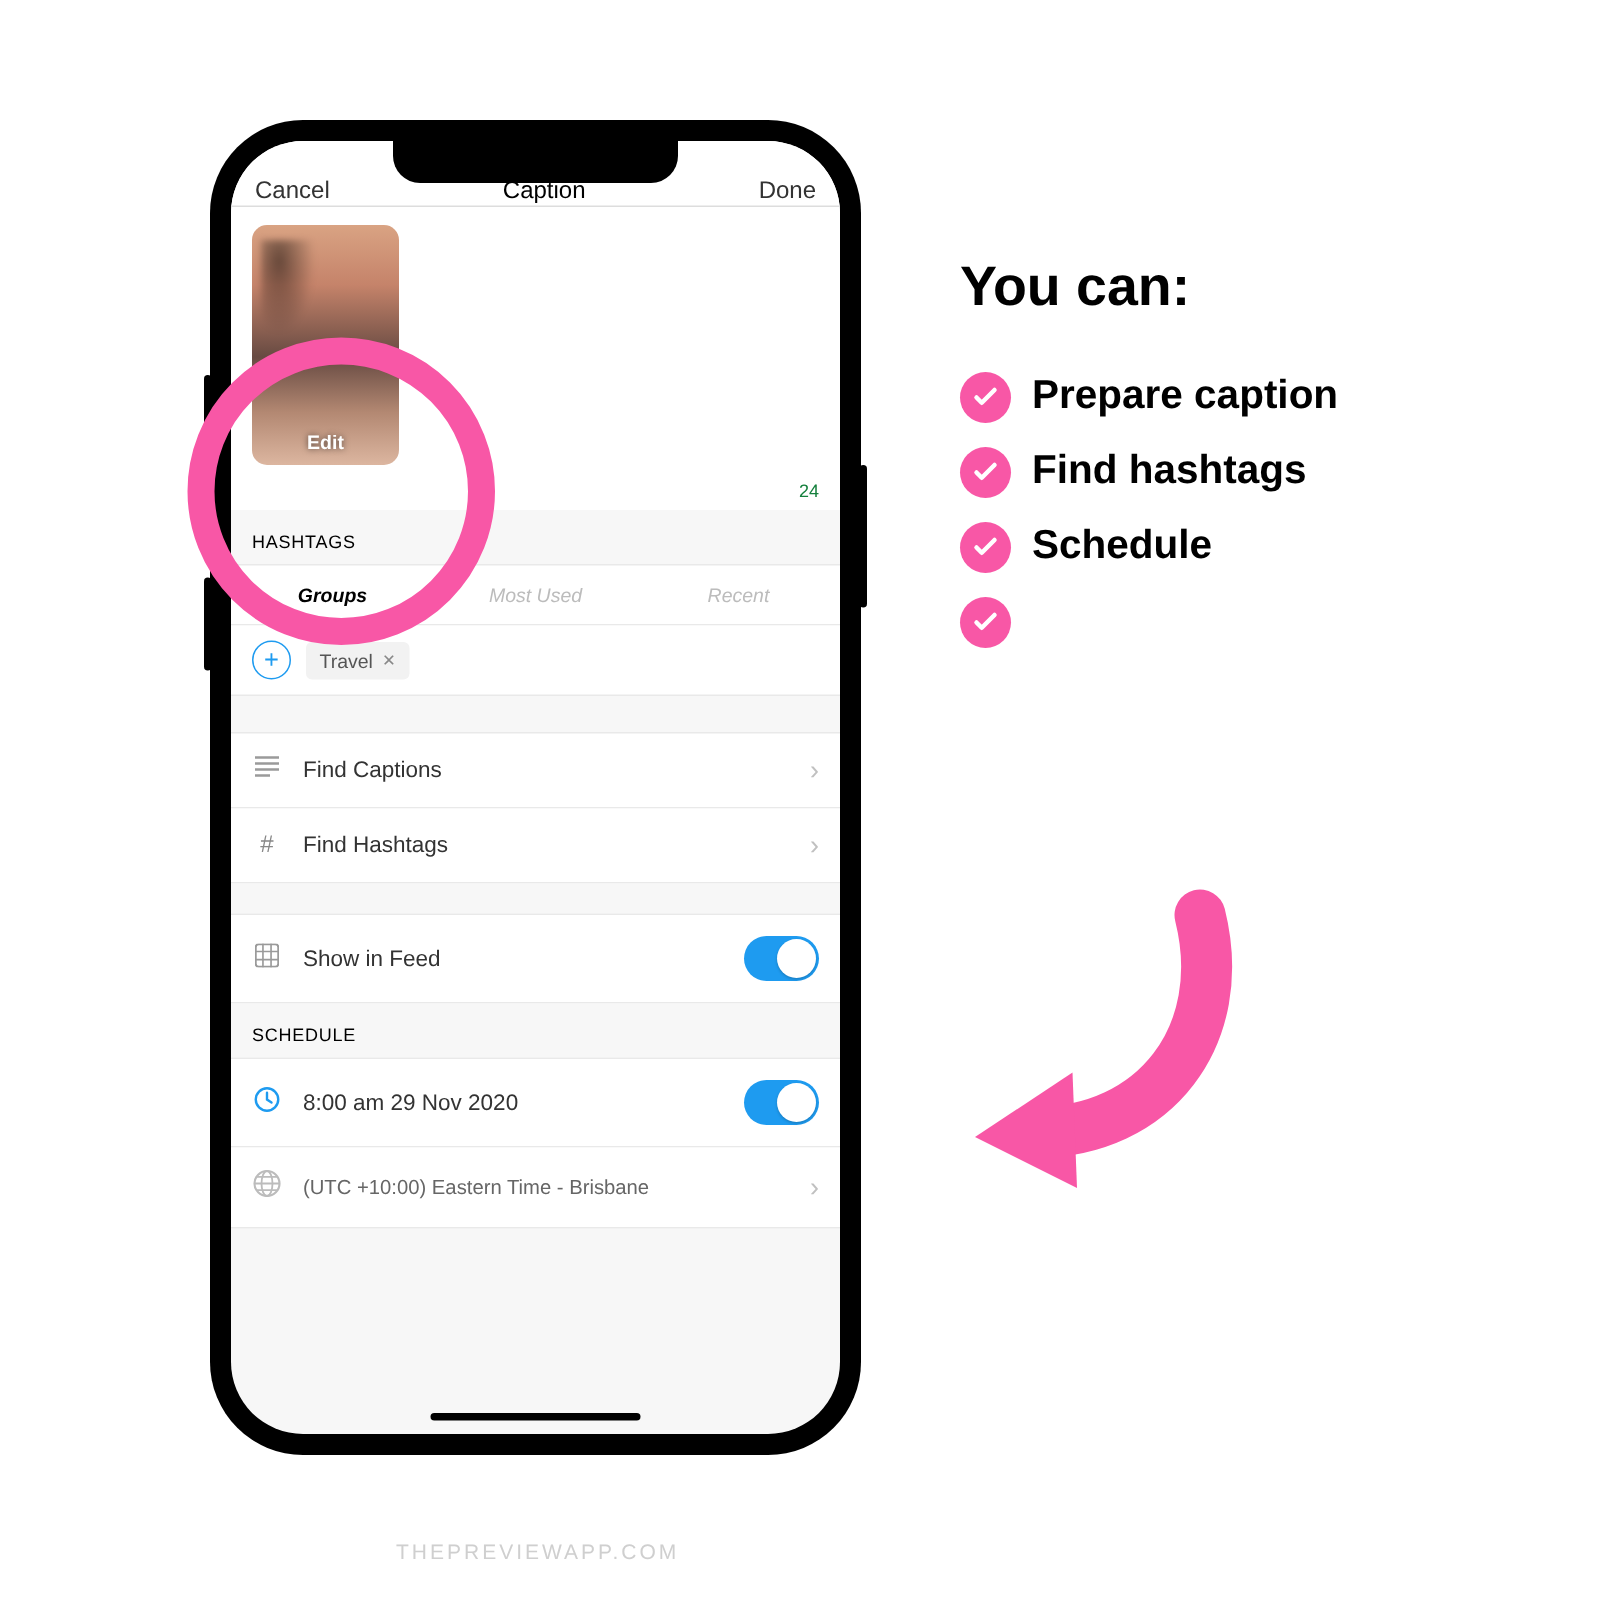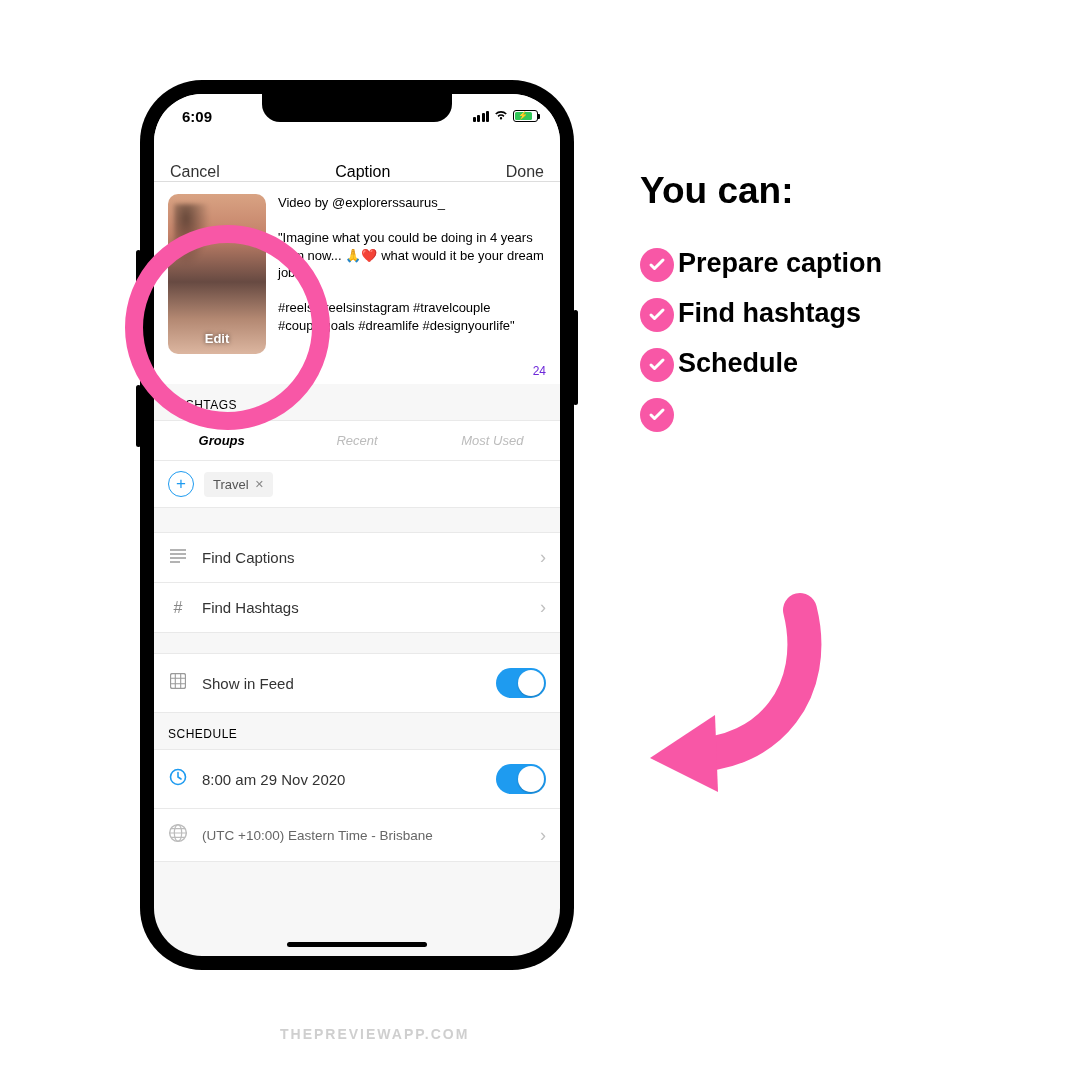--- a/index.html
+++ b/index.html
@@ -138,21 +138,21 @@
   }
   .caption-text {
     font-size: 13px;
     color: #000;
     line-height: 1.35;
     white-space: pre-wrap;
   }
   .count {
     text-align: right;
     font-size: 12px;
-    color: #6d28d9;
+    color: #15803d;
     padding: 2px 14px 6px;
     background: #fff;
   }
 
   
   .section-head {
     font-size: 12px;
     color: #000000;
     padding: 14px 14px 8px;
     background: #f7f7f7;
@@ -249,21 +249,21 @@
   }
   .features h2 {
     font-family: "Arial Black", Arial, sans-serif;
     font-weight: 900;
     font-size: 37px;
     margin-bottom: 34px;
   }
   .feat-item {
     display: flex;
     align-items: flex-start;
-    gap: 4px;
+    gap: 14px;
     margin-bottom: 14px;
   }
   .check {
     width: 34px; height: 34px; background: #f857a6; border-radius: 50%;
     display:flex; align-items:center; justify-content:center; flex-shrink:0; margin-top:2px;
   }
   .check svg { width: 18px; height: 18px; }
   .feat-item span {
     font-family: "Arial Black", Arial, sans-serif;
     font-weight: 900;
@@ -278,83 +278,57 @@
     top: 580px;
     width: 220px;
     height: 220px;
     z-index: 5;
   }
 
   
   .watermark {
     position: absolute;
     bottom: 38px;
-    left: 280px;
+    left: 264px;
     font-size: 14px;
     letter-spacing: 2px;
     color: #cfcfcf;
-    font-weight: 700;
+    font-weight: 400;
   }
 </style>
 </head>
 <body>
 
 <div class="phone">
   <div class="side-btn side-l1"></div>
   <div class="side-btn side-l2"></div>
   <div class="side-btn side-l3"></div>
   <div class="side-btn side-r"></div>
   <div class="phone-inner">
     <div class="notch"></div>
 
-    <div class="status-bar">
-      <div>6:09</div>
-      <div class="status-right">
-        <div class="bars">
-            <span></span>
-            <span></span>
-            <span></span>
-            <span></span>
-          </div>
-        <div class="wifi">
-          <svg width="16" height="12" viewBox="0 0 16 12">
-              <path d="M8 10.5a1.2 1.2 0 100-2.4 1.2 1.2 0 000 2.4zM4.5 6.8a5 5 0 017 0l-1.1 1.1a3.4 3.4 0 00-4.8 0L4.5 6.8zM2.2 4.5a8.2 8.2 0 0111.6 0l-1.1 1.1a6.6 6.6 0 00-9.4 0L2.2 4.5z" fill="#000"></path>
-            </svg>
-        </div>
-        <div class="battery">
-            <div class="fill">
-              <span class="bolt">⚡</span>
-            </div>
-          </div>
-      </div>
-    </div>
 
     <div class="nav">
       <div class="side">Cancel</div>
       <div class="title">Caption</div>
       <div class="side">Done</div>
     </div>
 
     <div class="caption-area">
       <div class="thumb">
         <div class="edit">Edit</div>
       </div>
-      <div class="caption-text">Video by @explorerssaurus_
-
-"Imagine what you could be doing in 4 years from now... 🙏❤️ what would it be your dream job?
-
-#reels #reelsinstagram #travelcouple #couplegoals #dreamlife #designyourlife"</div>
     </div>
     <div class="count">24</div>
 
     <div class="section-head">HASHTAGS</div>
     <div class="tabs">
       <div class="active">Groups</div>
+      <div>Most Used</div>
       <div>Recent</div>
-      <div>Most Used</div>
     </div>
     <div class="chip-row">
       <div class="plus-circle">+</div>
       <div class="chip">
         <span>Travel</span>
         <span class="x">✕</span>
       </div>
     </div>
 
     <div class="spacer"></div>

